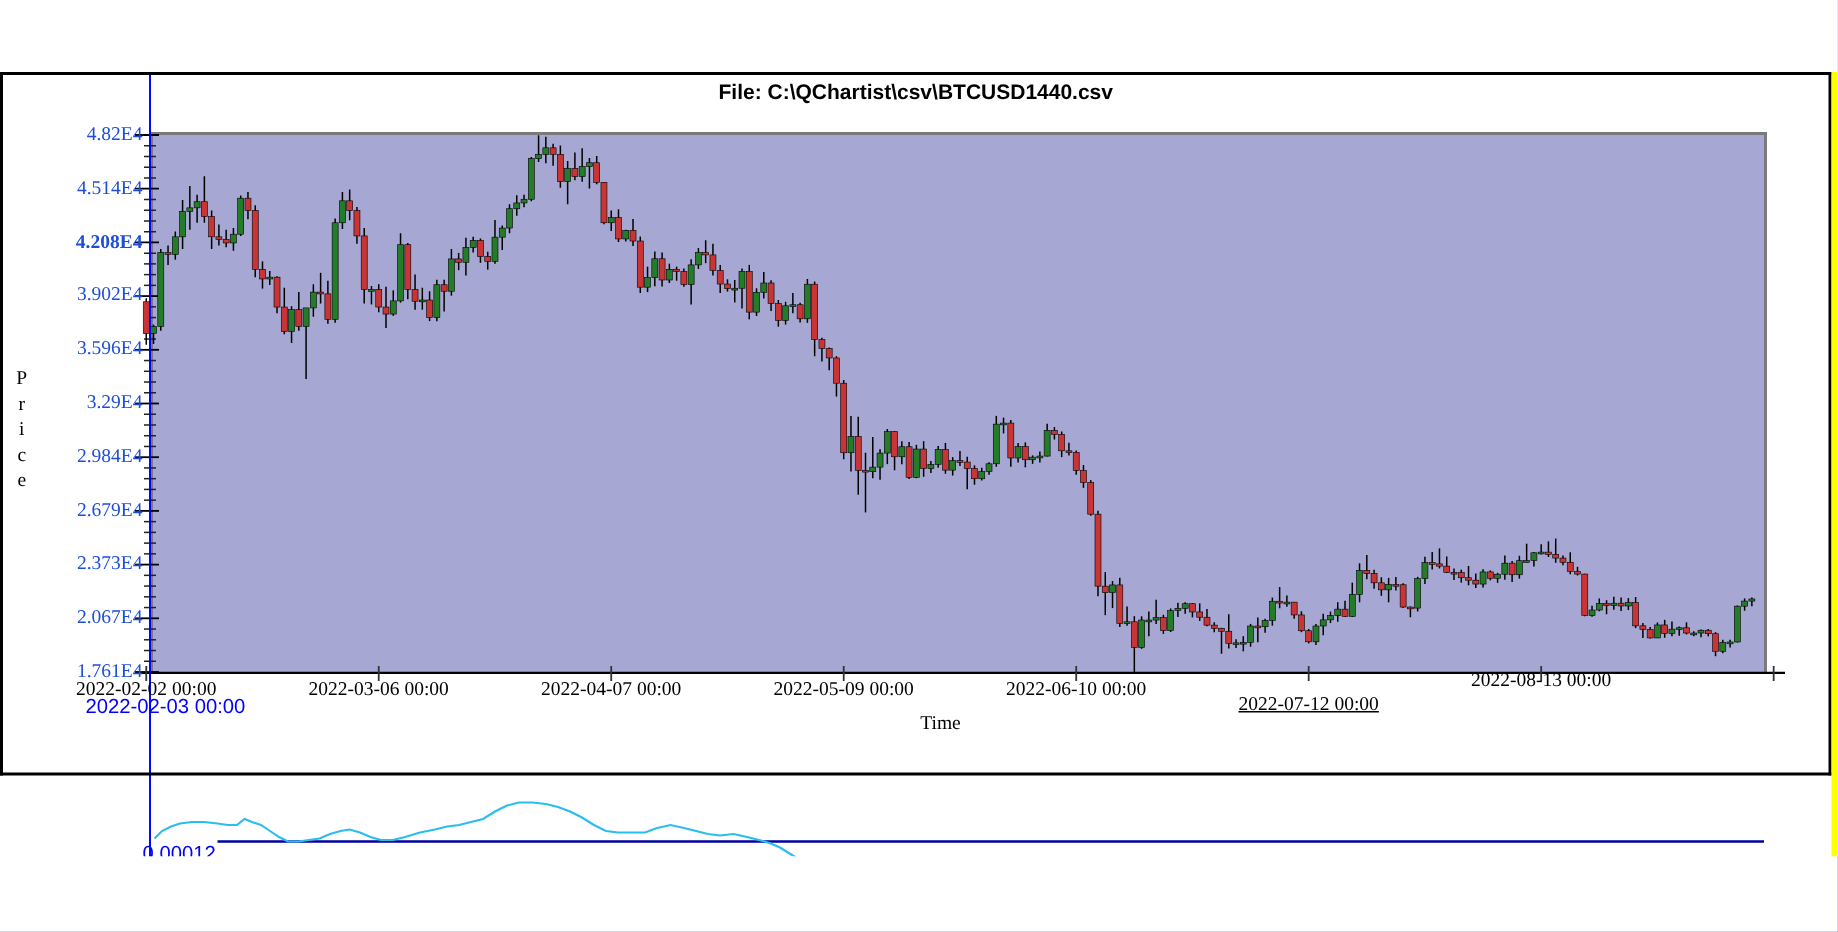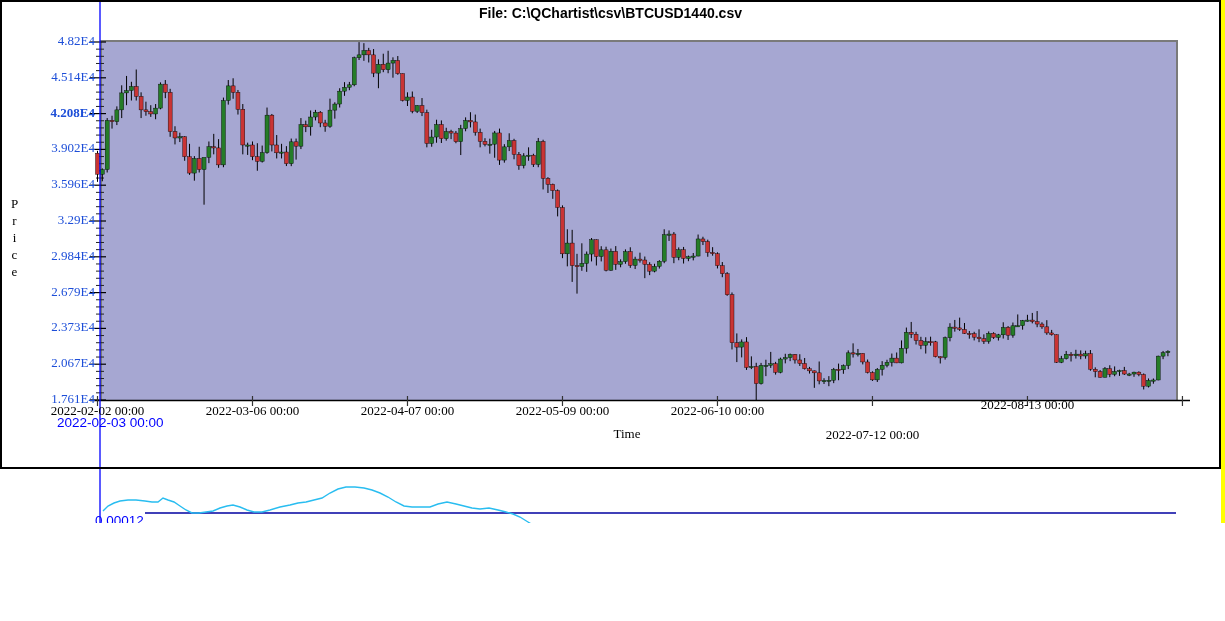--- a/index.html
+++ b/index.html
@@ -1,17 +1,17 @@
 <!DOCTYPE html>
 <html><head>
 <meta charset="utf-8">
 <style>
   html,body{margin:0;padding:0;background:#fff;}
   #stage{position:relative;width:1225px;height:523px;background:#ffffff;overflow:hidden;
-         font-family:"Liberation Serif",serif;}
+         font-family:"Liberation Serif",serif;margin-top:48px;}
   #chart-svg{position:absolute;left:0;top:0;}
   .abs{position:absolute;white-space:nowrap;}
   .win-border{position:absolute;background:#000;}
   .title{font-family:"Liberation Sans",sans-serif;font-weight:bold;font-size:14px;color:#000;}
   .ylab{font-size:13px;color:#1d4ed8;transform:translate(-100%,-55%);}
   .xlab{font-size:13px;color:#000;transform:translateX(-50%);}
   .serif-small{font-size:13px;color:#000;}
   .blue-label{font-family:"Liberation Sans",sans-serif;font-size:13.5px;color:#0000ff;}
   .price-vert{font-size:13px;color:#000;letter-spacing:2px;writing-mode:vertical-rl;text-orientation:upright;}
   .yellow-stripe{position:absolute;background:#ffff00;}
@@ -561,16 +561,16 @@
       <div class="abs ylab" style="left: 95px; top: 256.8px;">2.984E4</div>
       <div class="abs ylab" style="left: 95px; top: 292.6px;">2.679E4</div>
       <div class="abs ylab" style="left: 95px; top: 328.4px;">2.373E4</div>
       <div class="abs ylab" style="left: 95px; top: 364.2px;">2.067E4</div>
       <div class="abs ylab" style="left: 95px; top: 400px;">1.761E4</div>
       <div class="abs xlab" style="left: 97.5px; top: 403px;">2022-02-02 00:00</div>
       <div class="abs xlab" style="left: 252.492px; top: 403px;">2022-03-06 00:00</div>
       <div class="abs xlab" style="left: 407.484px; top: 403px;">2022-04-07 00:00</div>
       <div class="abs xlab" style="left: 562.476px; top: 403px;">2022-05-09 00:00</div>
       <div class="abs xlab" style="left: 717.468px; top: 403px;">2022-06-10 00:00</div>
-      <div class="abs xlab" style="left: 872.46px; top: 427px;">2022-07-12 00:00</div>
+      <div class="abs xlab" style="left: 872.46px; top: 413px; text-decoration: underline;">2022-07-12 00:00</div>
       <div class="abs xlab" style="left: 1027.45px; top: 397px; text-align: right;">2022-08-13 00:00</div>
     </div>
 </div>
 
 </body></html>

